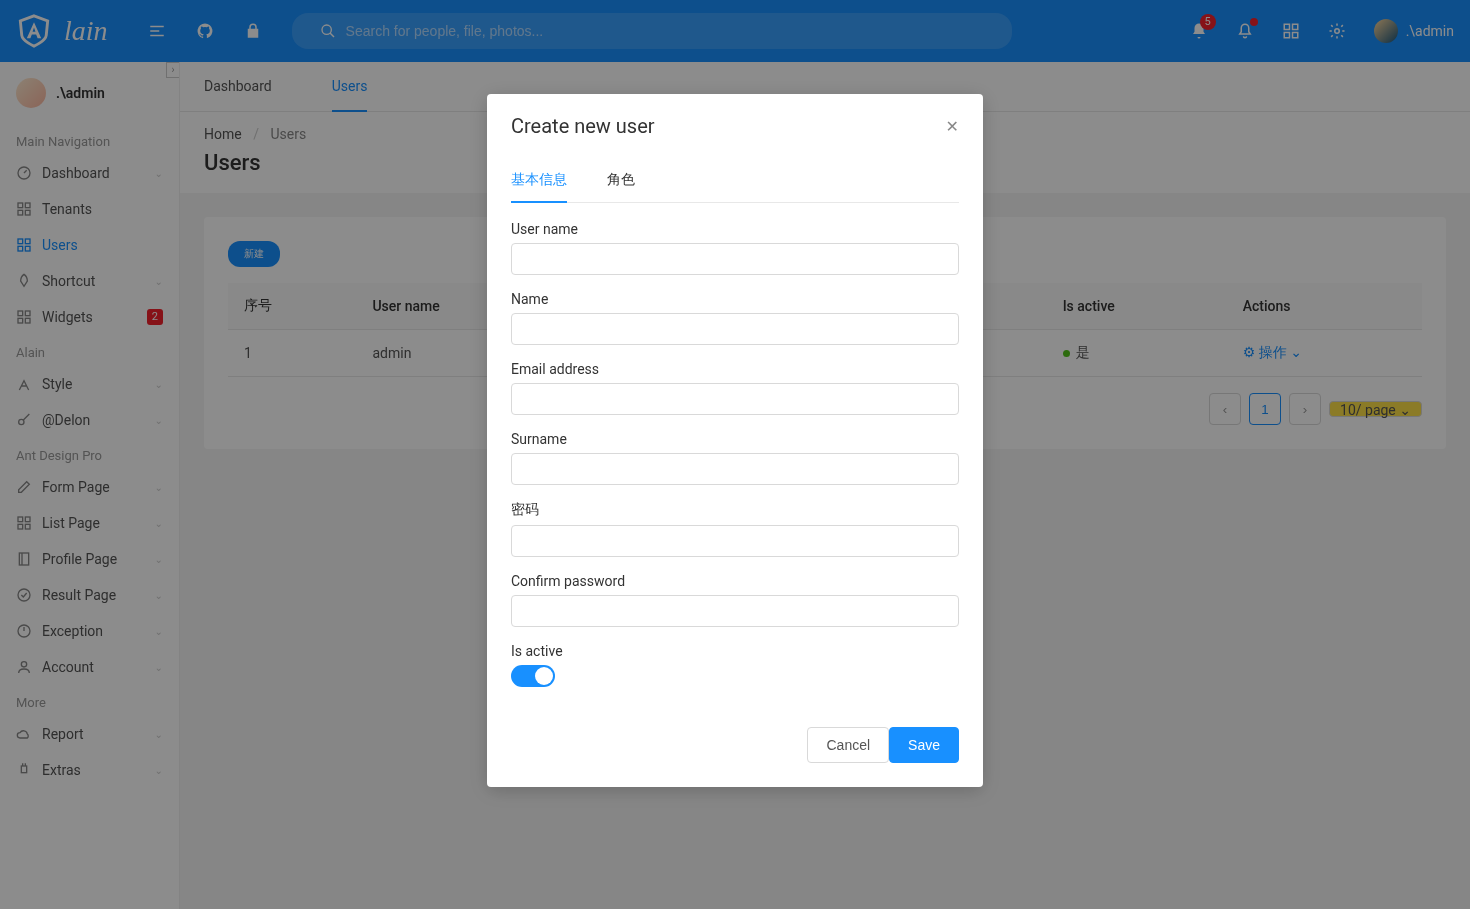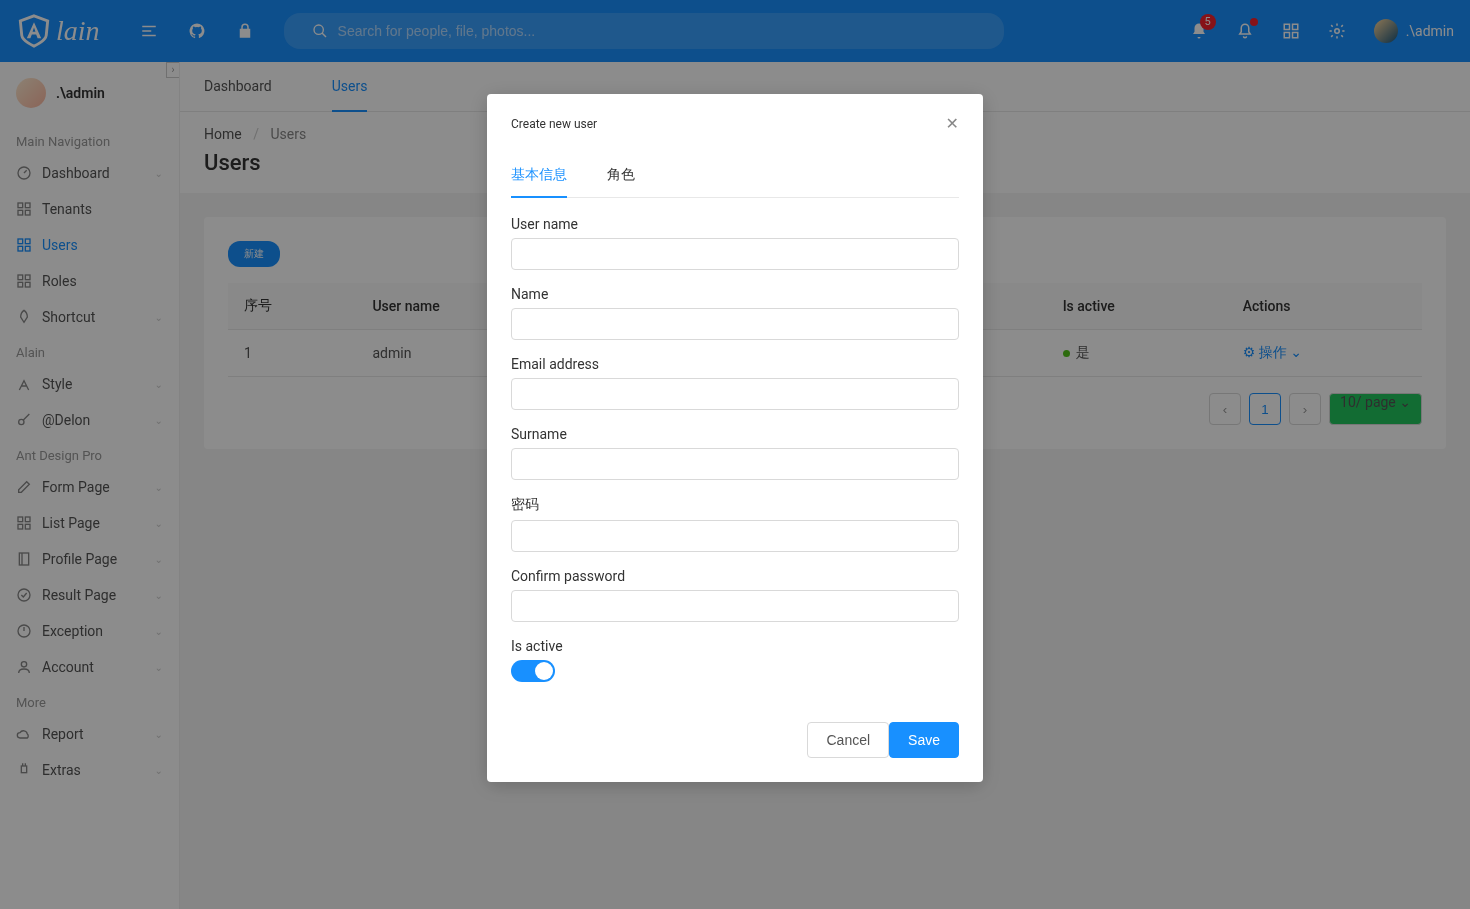--- a/index.html
+++ b/index.html
@@ -1,20 +1,20 @@
 <!DOCTYPE html>
 <html><head>
 <meta charset="utf-8">
 <style>
 * { box-sizing: border-box; margin: 0; padding: 0; }
 body { font-family: -apple-system, BlinkMacSystemFont, "Segoe UI", Roboto, "Helvetica Neue", Arial, sans-serif; font-size: 14px; color: rgba(0,0,0,0.85); background: #f5f5f5; width: 1470px; height: 909px; overflow: hidden; position: relative; }
 
 
 .header { height: 62px; background: #1890ff; display: flex; align-items: center; padding: 0 16px; color: #fff; }
-.logo { display: flex; align-items: center; gap: 4px; margin-right: 40px; }
+.logo { display: flex; align-items: center; gap: 12px; margin-right: 40px; }
 .logo-icon { width: 36px; height: 36px; }
 .logo-text { font-size: 28px; font-style: italic; font-family: Georgia, serif; font-weight: 400; }
 .header-left-icons { display: flex; align-items: center; gap: 30px; margin-right: 30px; }
 .header-icon { width: 18px; height: 18px; fill: #fff; cursor: pointer; }
 .search-box { flex: 0 0 720px; height: 36px; background: rgba(255,255,255,0.15); border-radius: 16px; display: flex; align-items: center; padding: 0 28px; margin-right: auto; }
 .search-box input { flex: 1; background: transparent; border: none; outline: none; color: #fff; font-size: 14px; margin-left: 10px; }
 .search-box input::placeholder { color: rgba(255,255,255,0.6); }
 .header-right { display: flex; align-items: center; gap: 28px; margin-left: auto; }
 .badge-wrap { position: relative; }
 .badge { position: absolute; top: -8px; right: -8px; background: #f5222d; color: #fff; border-radius: 10px; font-size: 11px; min-width: 16px; height: 16px; line-height: 16px; text-align: center; padding: 0 4px; }
@@ -51,27 +51,27 @@
 .more-link { color: #1890ff; cursor: pointer; }
 .btn-new { background: #1890ff; color: #fff; border: none; border-radius: 12px; padding: 6px 16px; cursor: pointer; font-size: 10px; margin-bottom: 16px; }
 .table { width: 100%; border-collapse: collapse; }
 .table th { text-align: left; padding: 14px 16px; background: #fafafa; color: #333; font-weight: 500; border-bottom: 1px solid #e8e8e8; }
 .table td { padding: 14px 16px; border-bottom: 1px solid #e8e8e8; color: #555; }
 .status-dot { display: inline-block; width: 7px; height: 7px; border-radius: 50%; background: #52c41a; margin-right: 6px; }
 .op-link { color: #1890ff; cursor: pointer; }
 .pagination { display: flex; justify-content: flex-end; align-items: center; gap: 8px; margin-top: 16px; }
 .page-btn { width: 32px; height: 32px; border: 1px solid #d9d9d9; background: #fff; border-radius: 4px; color: #999; cursor: pointer; }
 .page-btn.active { border-color: #1890ff; color: #1890ff; }
-.page-size { height: 32px; border: 1px solid #d9d9d9; border-radius: 4px; padding: 0 10px; background: #22c55e; color: #555; cursor: pointer; }
+.page-size { height: 16px; border: 1px solid #d9d9d9; border-radius: 4px; padding: 0 10px; background: #fde047; color: #555; cursor: pointer; }
 
 
 .mask { position: fixed; inset: 0; background: rgba(0,0,0,0.45); }
 .modal { position: fixed; left: 50%; top: 94px; transform: translateX(-50%); width: 496px; background: #fff; border-radius: 4px; box-shadow: 0 4px 20px rgba(0,0,0,0.2); }
 .modal-header { padding: 20px 24px; display: flex; align-items: center; justify-content: space-between; border-bottom: 1px solid transparent; }
-.modal-title { font-size: 12px; color: #333; }
+.modal-title { font-size: 20px; color: #333; }
 .modal-close { cursor: pointer; color: #888; font-size: 16px; }
 .modal-body { padding: 0 24px 24px; }
 .modal-tabs { display: flex; gap: 40px; border-bottom: 1px solid #e8e8e8; margin-bottom: 18px; padding-top: 12px; }
 .modal-tab { padding-bottom: 12px; cursor: pointer; color: #333; }
 .modal-tab.active { color: #1890ff; border-bottom: 2px solid #1890ff; margin-bottom: -1px; }
 .form-group { margin-bottom: 16px; }
 .form-label { display: block; margin-bottom: 6px; color: #333; font-size: 14px; }
 .form-input { width: 100%; height: 32px; border: 1px solid #d9d9d9; border-radius: 4px; padding: 0 10px; outline: none; font-size: 14px; }
 .switch { width: 44px; height: 22px; background: #1890ff; border-radius: 11px; position: relative; cursor: pointer; }
 .switch::after { content: ""; position: absolute; right: 2px; top: 2px; width: 18px; height: 18px; background: #fff; border-radius: 50%; }
@@ -170,33 +170,34 @@
     <svg class="mi-icon" viewBox="0 0 24 24">
         <rect x="3" y="3" width="7" height="7" fill="none" stroke="#1890ff" stroke-width="2"></rect>
         <rect x="14" y="3" width="7" height="7" fill="none" stroke="#1890ff" stroke-width="2"></rect>
         <rect x="3" y="14" width="7" height="7" fill="none" stroke="#1890ff" stroke-width="2"></rect>
         <rect x="14" y="14" width="7" height="7" fill="none" stroke="#1890ff" stroke-width="2"></rect>
       </svg>
     <span>Users</span>
   </div>
   <div class="menu-item">
     <svg class="mi-icon" viewBox="0 0 24 24">
+        <path fill="none" stroke="#888" stroke-width="2" d="M12 2c3 2 5 6 5 10l-5 8-5-8c0-4 2-8 5-10z"></path>
+      </svg>
+    <span>Shortcut</span>
+      <span class="menu-caret">⌄</span>
+  </div>
+  <div class="menu-item">
+    <svg class="mi-icon" viewBox="0 0 24 24">
         <rect x="3" y="3" width="7" height="7" fill="none" stroke="#888" stroke-width="2"></rect>
         <rect x="14" y="3" width="7" height="7" fill="none" stroke="#888" stroke-width="2"></rect>
         <rect x="3" y="14" width="7" height="7" fill="none" stroke="#888" stroke-width="2"></rect>
         <rect x="14" y="14" width="7" height="7" fill="none" stroke="#888" stroke-width="2"></rect>
       </svg>
-    <span>Roles</span>
-  </div>
-  <div class="menu-item">
-    <svg class="mi-icon" viewBox="0 0 24 24">
-        <path fill="none" stroke="#888" stroke-width="2" d="M12 2c3 2 5 6 5 10l-5 8-5-8c0-4 2-8 5-10z"></path>
-      </svg>
-    <span>Shortcut</span>
-      <span class="menu-caret">⌄</span>
+    <span>Widgets</span>
+      <span class="menu-badge">2</span>
   </div>
 
   <div class="group-title">Alain</div>
   <div class="menu-item">
     <svg class="mi-icon" viewBox="0 0 24 24">
         <path fill="none" stroke="#888" stroke-width="2" d="M5 21l7-14 7 14M8 15h8"></path>
       </svg>
     <span>Style</span>
       <span class="menu-caret">⌄</span>
   </div>

